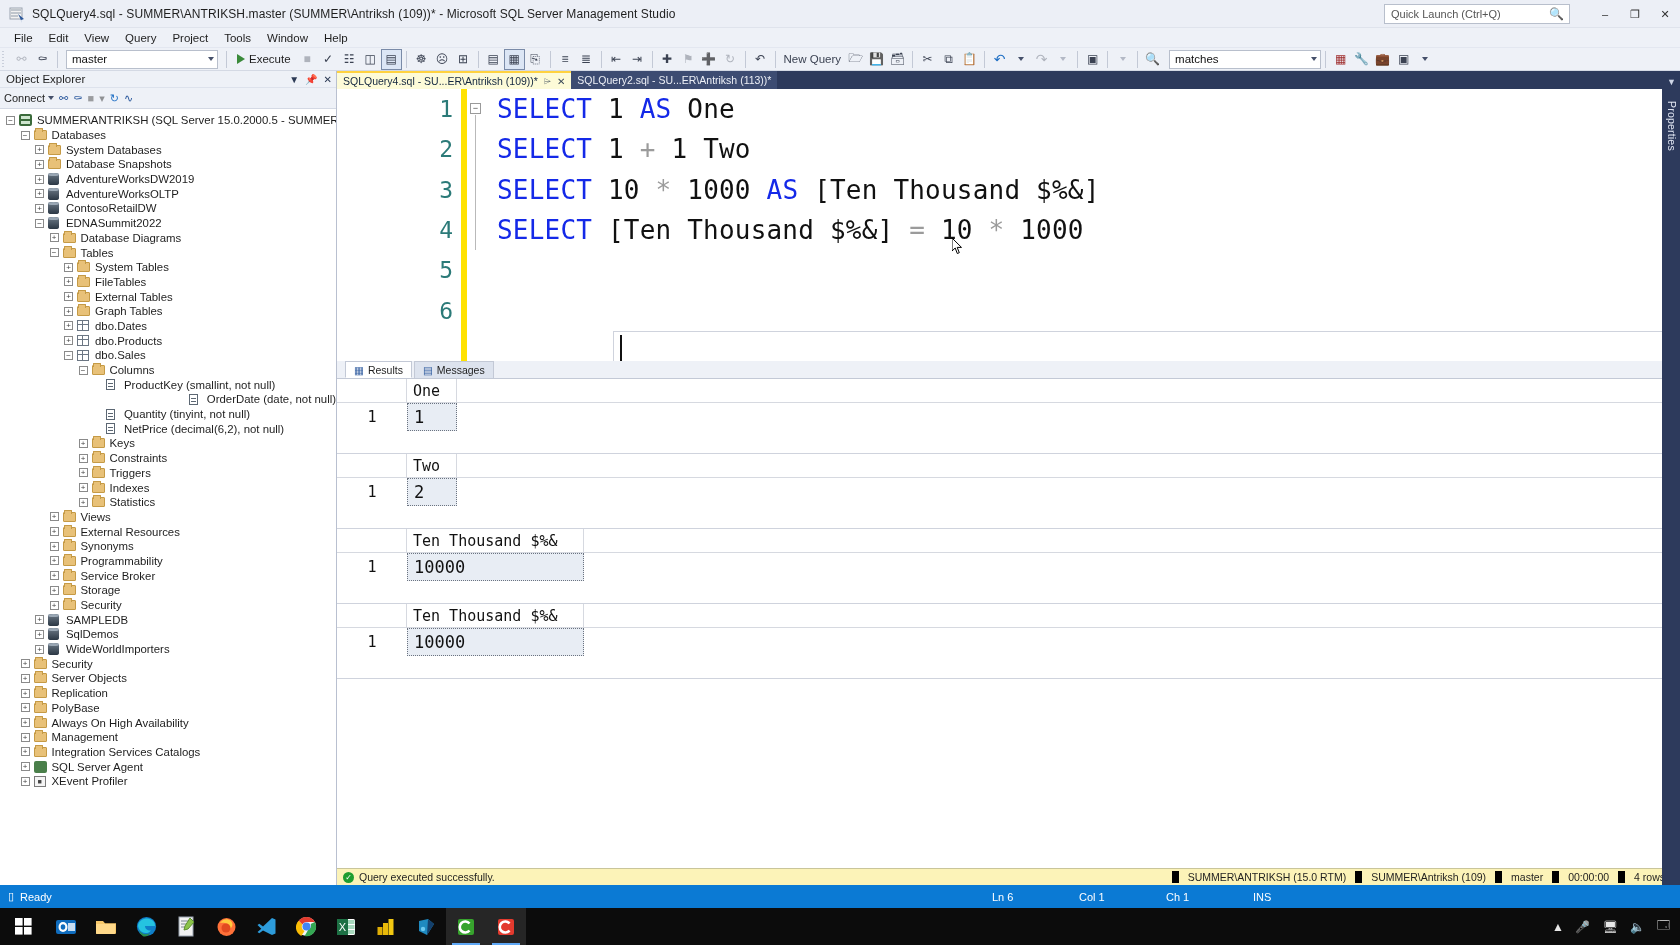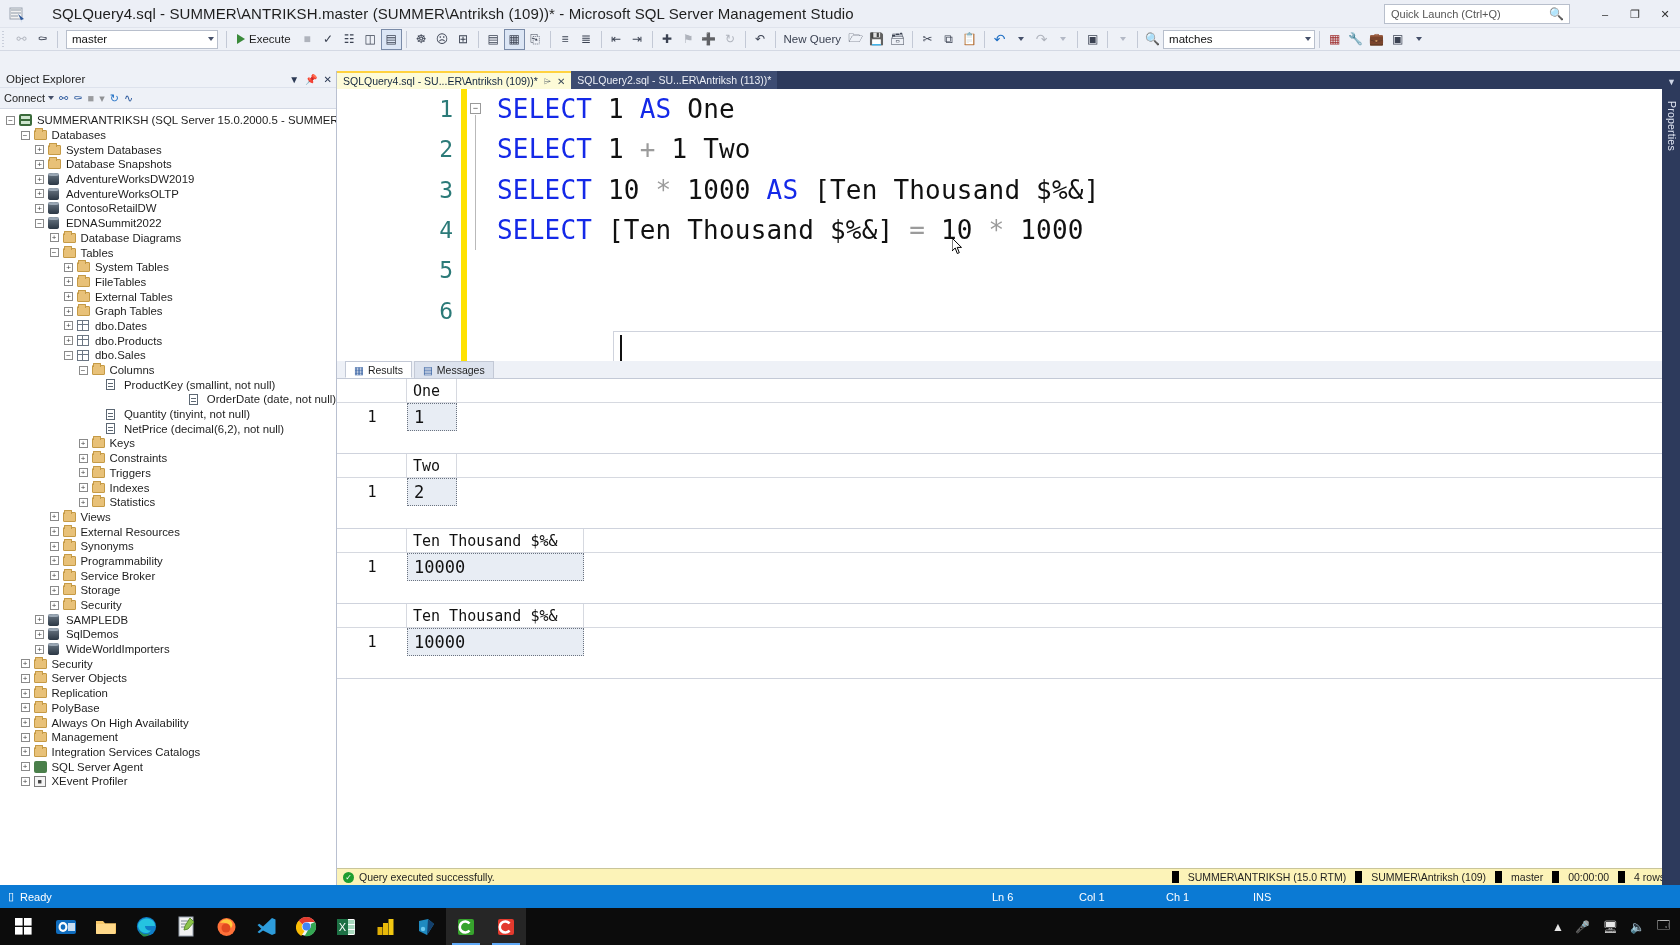--- a/index.html
+++ b/index.html
@@ -9,21 +9,21 @@
     background:#1b1b1b;
   }
   
   #app { width:1680px; height:945px; position:relative; background:#eef1f7; }
   .titlebar{
     height:28px; background:#eceff6; display:flex; align-items:center;
     border-bottom:1px solid #dfe3ec; position:relative;
   }
   .tb-icon{ width:18px;height:18px;margin:0 6px 0 8px; position:relative; }
   .tb-icon svg{display:block;}
-  .title-text{ font-size:15px; color:#1e1e1e; letter-spacing:.1px;margin-left:20px;}
+  .title-text{ font-size:12px; color:#1e1e1e; letter-spacing:.1px;}
   .quick-launch{
     position:absolute; right:110px; top:4px; width:186px;height:20px;
     background:#fff;border:1px solid #b8bfcc;font-size:11px;color:#555;
     display:flex;align-items:center;padding:0 6px;
   }
   .ql-search{ position:absolute; right:116px; top:7px; color:#4a5b76;font-size:12px;}
   .winbtns{ position:absolute; right:0; top:0; height:28px; display:flex; }
   .winbtn{ width:30px;height:28px;display:flex;align-items:center;justify-content:center;font-size:11px;color:#333;}
   
   .menubar{
@@ -48,21 +48,21 @@
   .dbcombo{
     width:152px;height:19px;background:#fff;border:1px solid #b8bfcc;
     display:flex;align-items:center;justify-content:space-between;
     font-size:11.5px;color:#111;padding:0 3px 0 5px;margin:0 4px;
   }
   .exec{ display:flex;align-items:center;gap:4px;font-size:11.5px;color:#1e1e1e;padding:0 6px;height:21px;}
   .tri{ width:0;height:0;border-left:8px solid #3a8a3a;border-top:5px solid transparent;border-bottom:5px solid transparent;}
   .matchcombo{
     width:152px;height:19px;background:#fff;border:1px solid #b8bfcc;
     display:flex;align-items:center;justify-content:space-between;
-    font-size:11.5px;color:#111;padding:0 3px 0 5px;margin-left:0;
+    font-size:11.5px;color:#111;padding:0 3px 0 5px;margin-left:6px;
   }
   .caret{ width:0;height:0;border-left:3.5px solid transparent;border-right:3.5px solid transparent;border-top:4px solid #45506a;}
   
   .body{ position:absolute; top:71px; left:0; right:0; bottom:60px; display:flex; }
   
   .oe{
     width:337px; background:#fff; border-right:1px solid #b9c0d0;
     display:flex;flex-direction:column;
   }
   .oe-head{
@@ -203,20 +203,30 @@
       <span>Quick Launch (Ctrl+Q)</span>
     </div>
     <div class="ql-search">🔍</div>
     <div class="winbtns">
       <div class="winbtn">–</div>
       <div class="winbtn">❐</div>
       <div class="winbtn">✕</div>
     </div>
   </div>
 
+  <div class="menubar">
+    <div class="menu-item">File</div>
+    <div class="menu-item">Edit</div>
+    <div class="menu-item">View</div>
+    <div class="menu-item">Query</div>
+    <div class="menu-item">Project</div>
+    <div class="menu-item">Tools</div>
+    <div class="menu-item">Window</div>
+    <div class="menu-item">Help</div>
+  </div>
 
   <div class="toolbar">
     <div class="tgrip"></div>
     <div class="tbtn dis">⚯</div>
     <div class="tbtn">⚰</div>
     <div class="tsep"></div>
     <div class="dbcombo">
       <span>master</span>
       <span class="caret"></span>
     </div>

